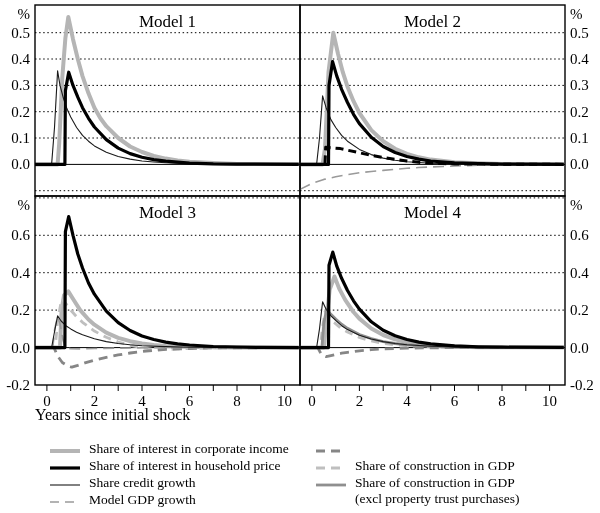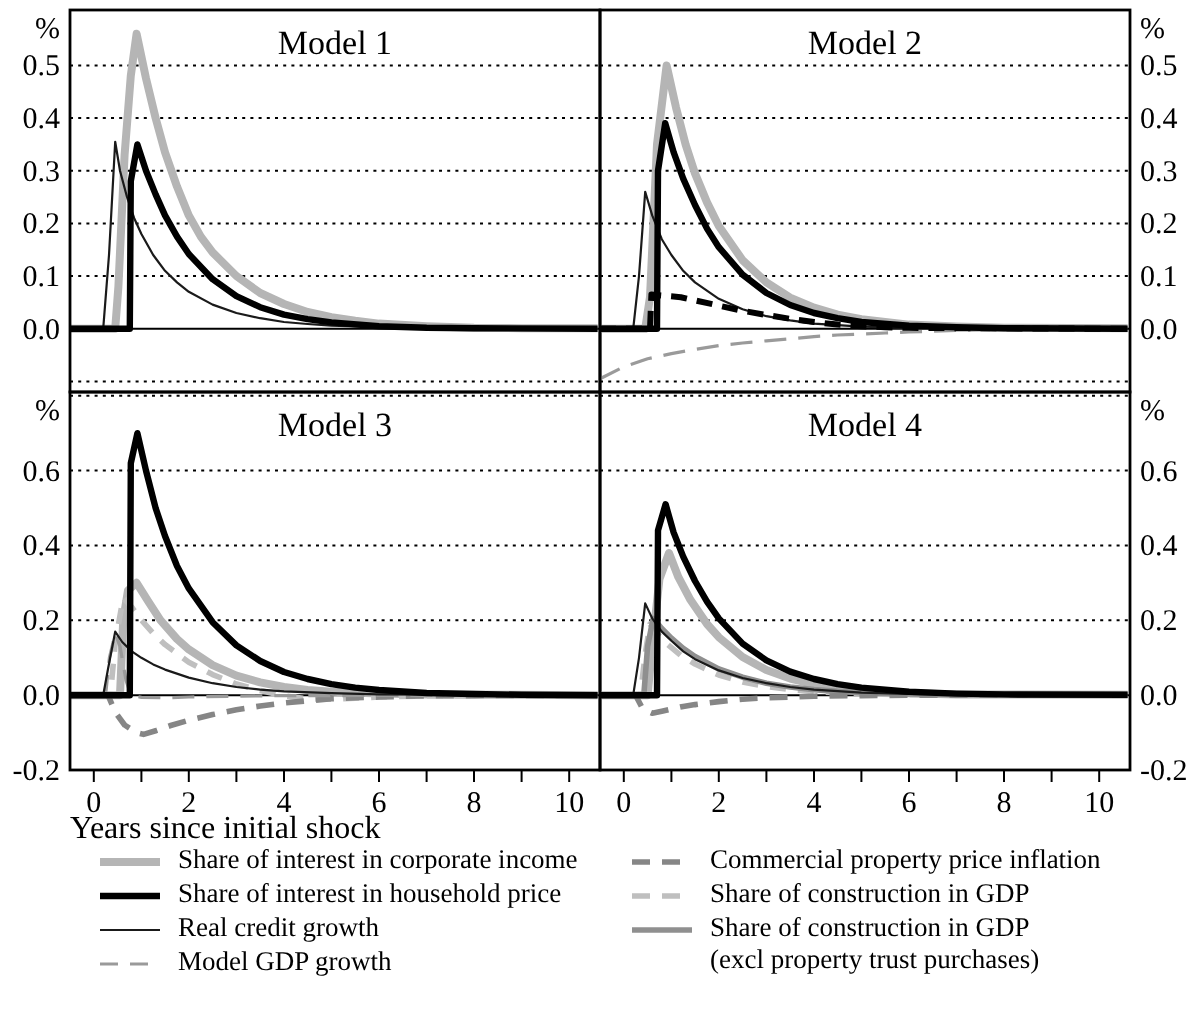--- a/index.html
+++ b/index.html
@@ -9,21 +9,21 @@
   #plot text{font-family:"Liberation Serif","DejaVu Serif",serif;fill:#000;}
   .grid{stroke:#000;stroke-width:1;stroke-dasharray:1.5 2.6;}
   .zero{stroke:#000;stroke-width:1;}
   .frame{fill:none;stroke:#000;stroke-width:1.4;}
   .xtick{stroke:#000;stroke-width:1;}
   .ptitle{font-size:17px;}
   .tick{font-size:15px;}
   .pct{font-size:15px;}
   #xlabel{position:absolute;left:35px;width:530px;top:406px;text-align:left;
           font-size:16px;}
-  .legend-col{position:absolute;top:421px;}
+  .legend-col{position:absolute;top:440px;}
   #legend-col-1{left:50px;}
   #legend-col-2{left:316px;}
   .lrow{display:flex;align-items:center;height:17px;}
   .lrow2{height:16px;display:flex;align-items:center;}
   .lswatch{width:30px;height:12px;margin-right:9px;flex:0 0 30px;}
   .llabel{font-size:13.5px;white-space:nowrap;line-height:1;}
   .lindent{margin-left:39px;}
 </style>
 </head>
 <body>
@@ -154,35 +154,34 @@
       <div class="lrow">
         <span class="lswatch"><svg width="30" height="12">
             <line x1="0" x2="30" y1="6" y2="6" stroke="#000000" stroke-width="3.2"></line>
           </svg></span>
         <span class="llabel">Share of interest in household price</span>
       </div>
       <div class="lrow">
         <span class="lswatch"><svg width="30" height="12">
             <line x1="0" x2="30" y1="6" y2="6" stroke="#1a1a1a" stroke-width="1.1"></line>
           </svg></span>
-        <span class="llabel">Real credit growth</span>
+        <span class="llabel">Share credit growth</span>
       </div>
       <div class="lrow">
         <span class="lswatch"><svg width="30" height="12">
             <line x1="0" x2="30" y1="6" y2="6" stroke="#9a9a9a" stroke-width="1.6" stroke-dasharray="9 6"></line>
           </svg></span>
         <span class="llabel">Model GDP growth</span>
       </div>
     </div>
   <div class="legend-col" id="legend-col-2">
       <div class="lrow">
         <span class="lswatch"><svg width="30" height="12">
             <line x1="0" x2="30" y1="6" y2="6" stroke="#868686" stroke-width="2.8" stroke-dasharray="9 6"></line>
           </svg></span>
-        <span class="llabel">Commercial property price inflation</span>
       </div>
       <div class="lrow">
         <span class="lswatch"><svg width="30" height="12">
             <line x1="0" x2="30" y1="6" y2="6" stroke="#bfbfbf" stroke-width="2.8" stroke-dasharray="9 6"></line>
           </svg></span>
         <span class="llabel">Share of construction in GDP</span>
       </div>
       <div class="lrow">
         <span class="lswatch"><svg width="30" height="12">
             <line x1="0" x2="30" y1="6" y2="6" stroke="#8f8f8f" stroke-width="2.8"></line>

